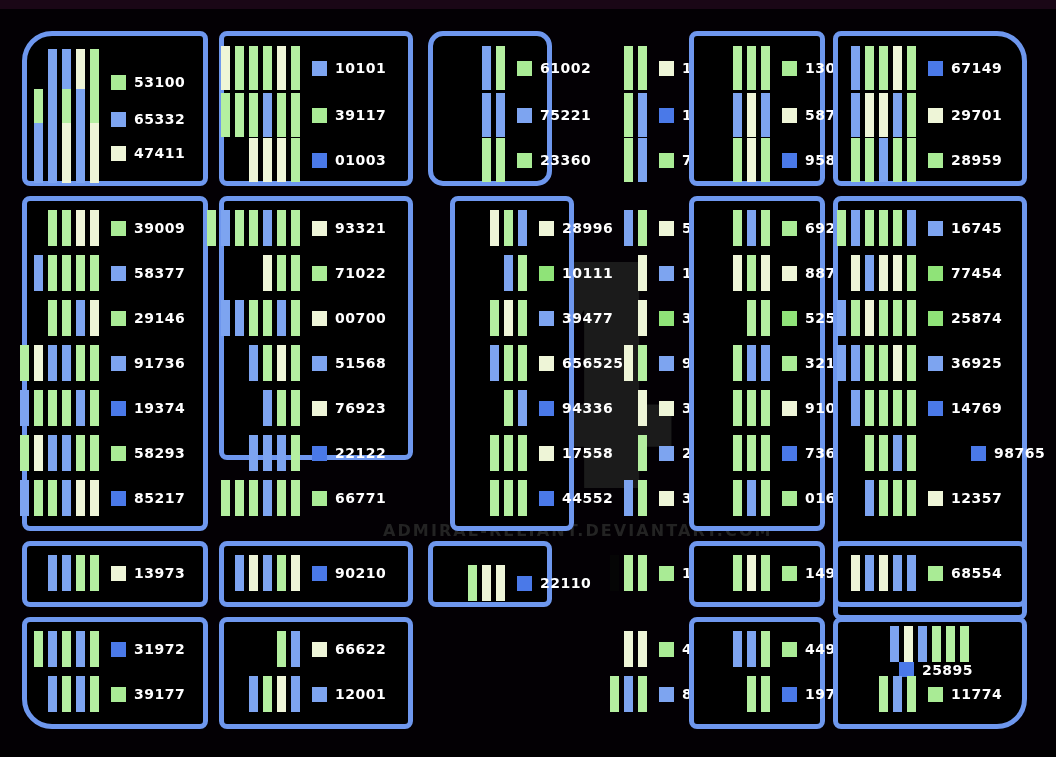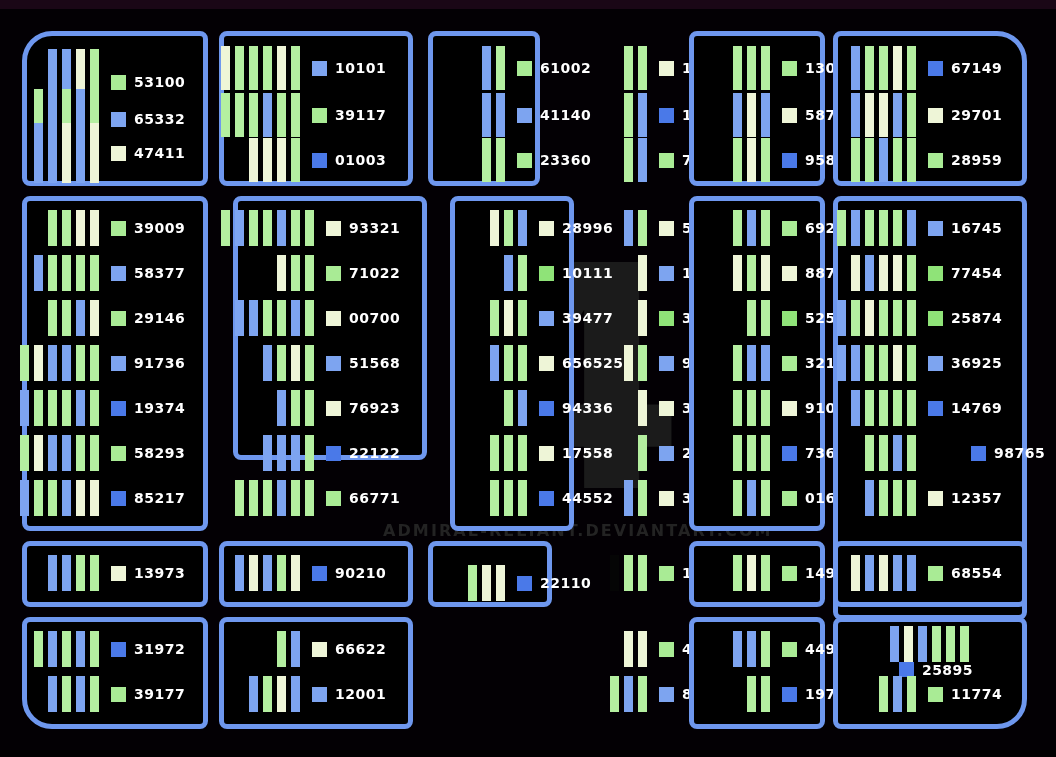--- a/index.html
+++ b/index.html
@@ -206,40 +206,40 @@
               <div class="bar c"></div>
               <div class="bar g"></div>
             </div>
             <div class="lbl">
               <div class="swatch b2"></div>
               <div class="code">01003</div>
             </div>
           </div>
         </div>
       </div>
-      <div class="panel" style="left: 428px; top: 22px; width: 112px; height: 155px;">
+      <div class="panel" style="left: 428px; top: 22px; width: 124px; height: 155px; border-radius: 15px;">
         <div class="rows">
           <div class="row" style="top: 10px; height: 44px;">
             <div class="barfield" style="height: 44px; width: 72px;">
               <div class="bar b"></div>
               <div class="bar g"></div>
             </div>
             <div class="lbl">
               <div class="swatch g"></div>
               <div class="code">61002</div>
             </div>
           </div>
           <div class="row" style="top: 57px; height: 44px;">
             <div class="barfield" style="height: 44px; width: 72px;">
               <div class="bar b"></div>
               <div class="bar b"></div>
             </div>
             <div class="lbl">
               <div class="swatch b"></div>
-              <div class="code">41140</div>
+              <div class="code">75221</div>
             </div>
           </div>
           <div class="row" style="top: 102px; height: 44px;">
             <div class="barfield" style="height: 44px; width: 72px;">
               <div class="bar g"></div>
               <div class="bar g"></div>
             </div>
             <div class="lbl">
               <div class="swatch g"></div>
               <div class="code">23360</div>
@@ -451,21 +451,21 @@
               <div class="bar c"></div>
               <div class="bar c"></div>
             </div>
             <div class="lbl">
               <div class="swatch b2"></div>
               <div class="code">85217</div>
             </div>
           </div>
         </div>
       </div>
-      <div class="panel" style="left: 233px; top: 187px; width: 194px; height: 264px;">
+      <div class="panel" style="left: 219px; top: 187px; width: 194px; height: 264px;">
         <div class="rows">
           <div class="row" style="top: 9px; height: 36px;">
             <div class="barfield" style="height: 36px; width: 76px;">
               <div class="bar g"></div>
               <div class="bar b"></div>
               <div class="bar g"></div>
               <div class="bar g"></div>
               <div class="bar b"></div>
               <div class="bar g"></div>
               <div class="bar g"></div>

